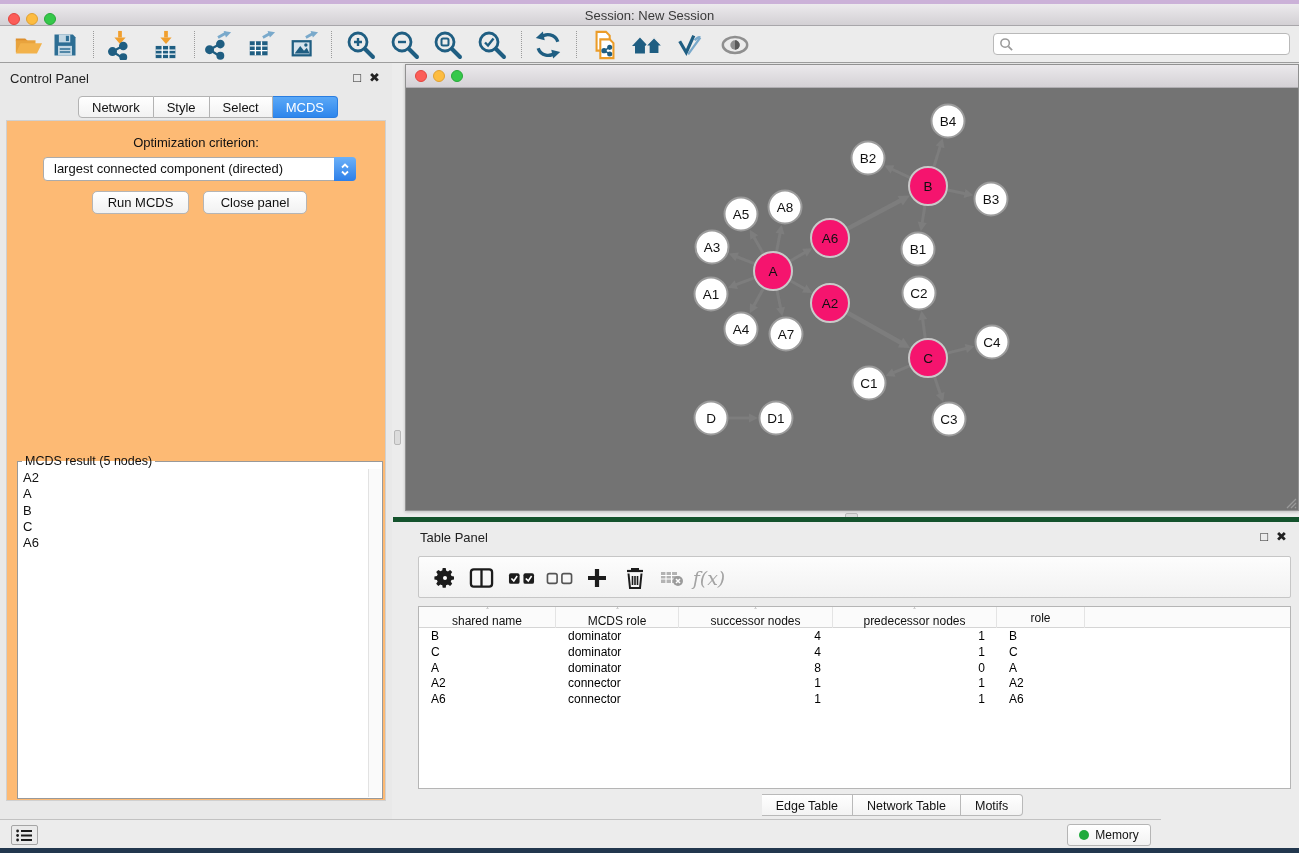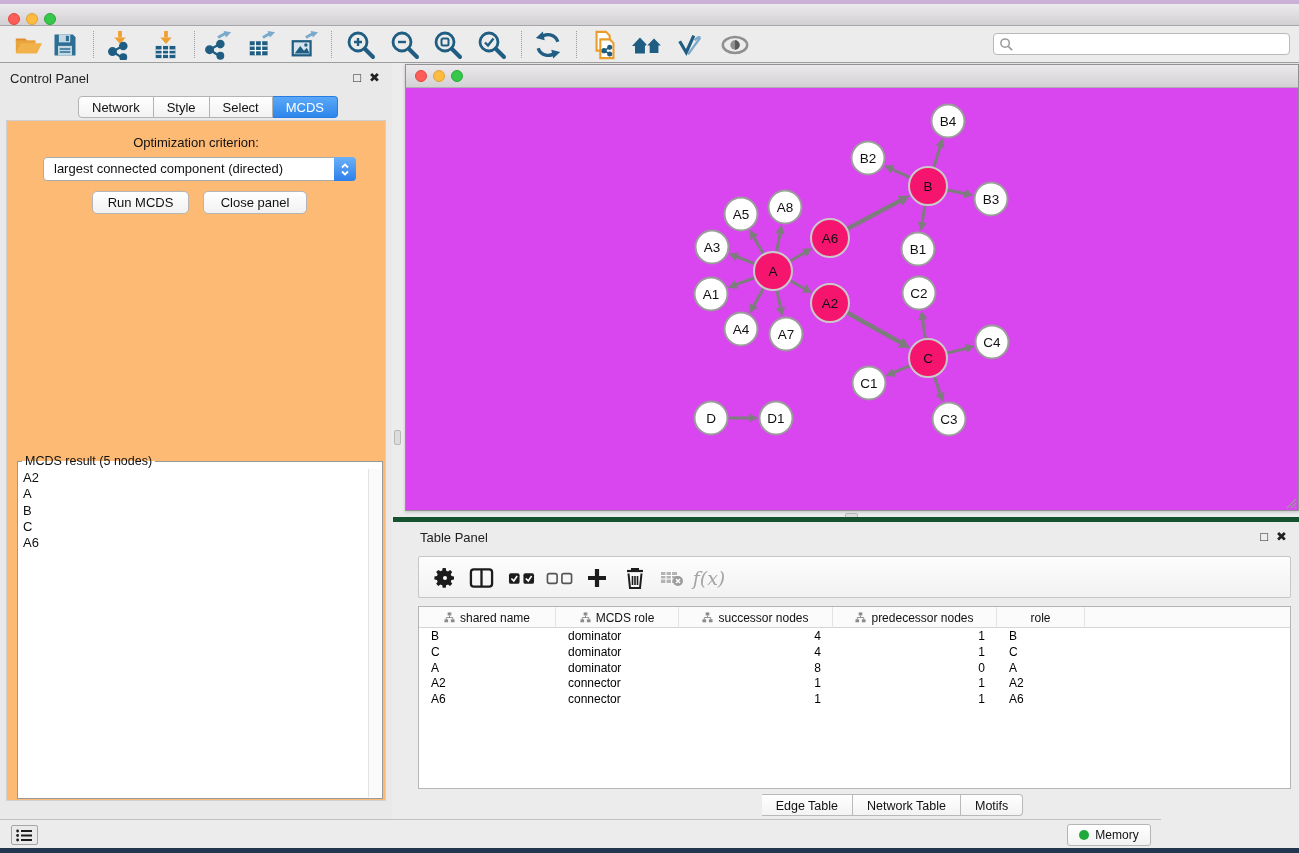--- a/index.html
+++ b/index.html
@@ -46,34 +46,34 @@
   .result-fieldset { position:absolute; left:10px; top:333px; width:366px; height:345px; background:#fff; border:1px solid #999; }
   .result-fieldset legend { font-size:12.5px; color:#111; margin-left:4px; padding:0 3px; background:transparent; }
   .result-list { position:absolute; left:2px; top:2px; right:15px; bottom:2px; overflow:hidden; }
   .result-item { font-size:13px; color:#111; line-height:16.3px; padding-left:3px; }
   .result-scrollbar { position:absolute; right:1px; top:1px; bottom:1px; width:13px; background:#fafafa; border-left:1px solid #e2e2e2; }
 
   
   .net-window { position:absolute; left:405px; top:64px; width:894px; height:447px; background:#fff; border:1px solid #919191; box-shadow:0 1px 3px rgba(0,0,0,.2); }
   .net-titlebar { position:absolute; left:0; top:0; right:0; height:23px; background:linear-gradient(#ebe9ec,#d4d1d5); border-bottom:1px solid #b0aeb2; }
   .net-titlebar .title { position:absolute; left:0; right:0; top:4px; text-align:center; font-size:13px; color:#333; }
-  .net-canvas { position:absolute; left:0; top:23px; right:0; bottom:0; background:#d946ef; }
+  .net-canvas { position:absolute; left:0; top:23px; right:0; bottom:0; background:#737373; }
   .resize-grip { position:absolute; right:1px; bottom:1px; }
   .split-handle-v { position:absolute; left:394px; top:430px; width:7px; height:15px; background:#dcdcdc; border:1px solid #b8b8b8; border-radius:2px; }
   .split-handle-h { position:absolute; left:845px; top:513px; width:13px; height:6px; background:#dcdcdc; border:1px solid #b8b8b8; border-radius:2px; }
 
   
   .table-panel { position:absolute; left:393px; top:517px; width:906px; height:302px; background:#ececec; border-top:5px solid #14532d; }
   .tp-title { position:absolute; left:27px; top:8px; }
   .tp-toolbar { position:absolute; left:25px; top:34px; width:873px; height:42px; background:linear-gradient(#fdfdfd,#f2f2f2); border:1px solid #c6c6c6; border-radius:2px; }
   .tp-tool { position:absolute; top:5px; width:32px; height:32px; display:flex; align-items:center; justify-content:center; cursor:default; }
   .fx-label { font-family:"DejaVu Serif","Liberation Serif",serif; font-style:italic; font-size:19px; color:#a3a3a3; }
   .data-table { position:absolute; left:25px; top:84px; width:873px; height:183px; background:#fff; border:1px solid #b5b5b5; overflow:hidden; }
   .dt-header { position:absolute; left:0; top:0; right:0; height:21px; background:#fbfbfb; border-bottom:1px solid #d5d5d5; display:flex; }
-  .dt-hcell { height:21px; display:flex; align-items:center; justify-content:center; gap:5px; font-size:12px; color:#111; border-right:1px solid #e4e4e4; }
+  .dt-hcell { height:21px; display:flex; align-items:center; justify-content:center; gap:5px; font-size:12px; color:#111; border-right:1px solid #e4e4e4;flex-direction:column; }
   .dt-row { position:absolute; left:0; right:0; height:15.8px; display:flex; }
   .dt-cell { font-size:12px; color:#000; line-height:15.8px; white-space:nowrap; overflow:hidden; }
   .bottom-tabs { position:absolute; left:0; right:0; top:272px; display:flex; justify-content:center; }
   .bottom-tab { height:22px; line-height:22px; padding:0 14px; font-size:12.5px; color:#111; background:linear-gradient(#ffffff,#f3f3f3);
     border:1px solid #b9b9b9; border-left:none; cursor:default; }
   .bottom-tab:first-child { border-left:1px solid #b9b9b9; border-radius:4px 0 0 4px; }
   .bottom-tab:last-child { border-radius:0 4px 4px 0; }
   .bottom-tab.active { background:linear-gradient(#55a5f6,#2e86ec); border-color:#2a7de0; color:#fff;margin-top:37px; }
 
   
@@ -88,20 +88,21 @@
 </head>
 <body>
 
 <div id="app">
 
   <div class="desktop-strip-top"></div>
   <div class="titlebar">
     <span class="tl red" style="left:8px"></span>
     <span class="tl yellow" style="left:26px"></span>
     <span class="tl green" style="left:44px"></span>
+    <div class="title">Session: New Session</div>
   </div>
 
   <div class="toolbar">
     <div class="tb-icon" style="left:11px">
       <svg width="30" height="30" viewBox="0 0 32 32">
           <path d="M3 9h10l3 3h-13z" fill="#dd8f2d"></path>
           <rect x="3" y="11" width="21" height="13" fill="#e8a33d"></rect>
           <path d="M8 14h23l-5.5 11H3z" fill="#f2b24b"></path>
         </svg>
     </div>

